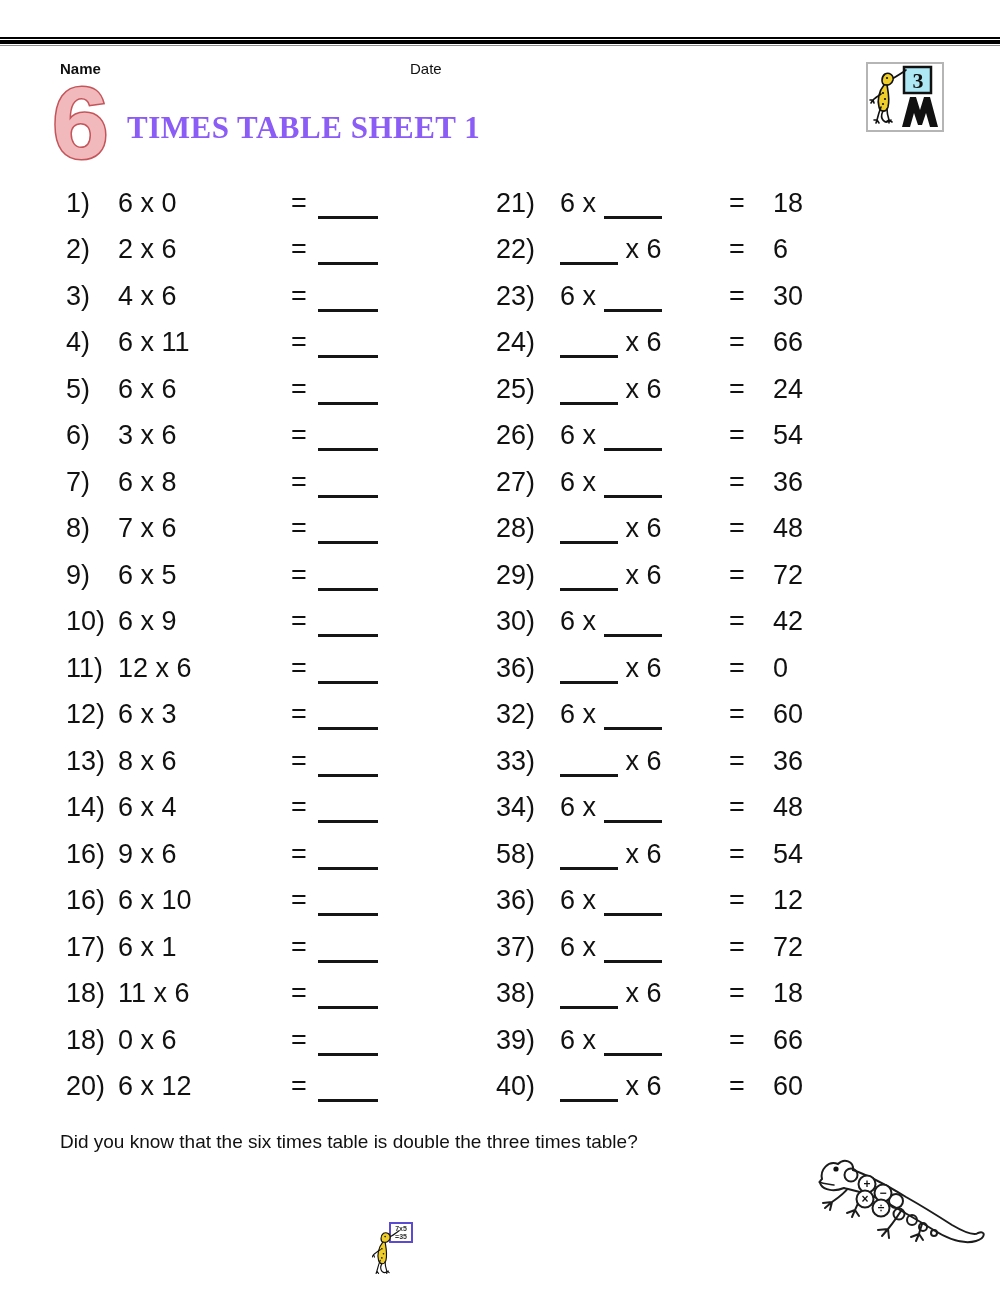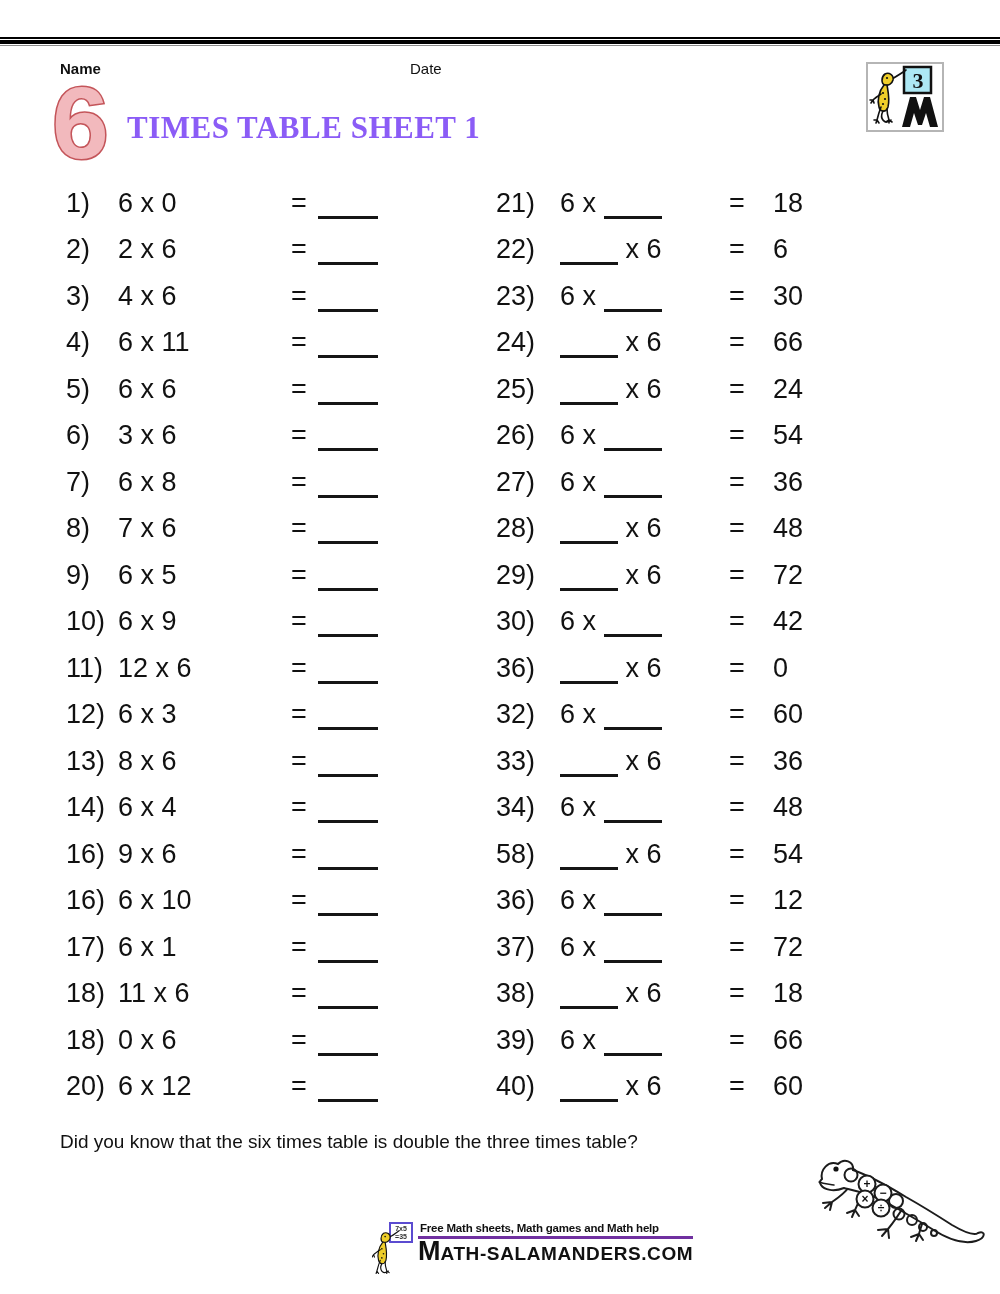--- a/index.html
+++ b/index.html
@@ -380,21 +380,13 @@
       <path d="M16 39 C 16 43, 17 47, 18 50 M18 50 L18 53 M18 50 L21 52"></path>
       <path d="M12 41 C 8 49, 14 55, 20 50"></path>
       <g fill="#111" stroke="none">
         <circle cx="16" cy="8" r="1"></circle>
           <circle cx="12" cy="23" r="1"></circle>
         <circle cx="14" cy="29" r="1"></circle>
           <circle cx="12" cy="34" r="1"></circle>
       </g>
     </g>
   </svg>
-  <div class="footer-text">
-    <div class="tagline">Free Math sheets, Math games and Math help</div>
-    <div class="purple-rule"></div>
-    <div class="site-line">
-      <span class="site-initial">M</span>
-        <span class="site-rest">ATH-SALAMANDERS.COM</span>
-    </div>
-  </div>
 </div>
 
 </body></html>

